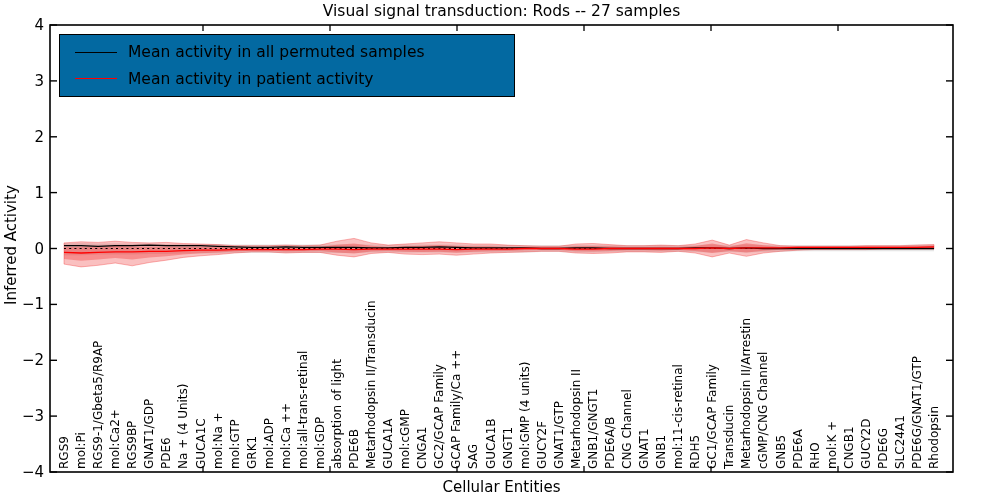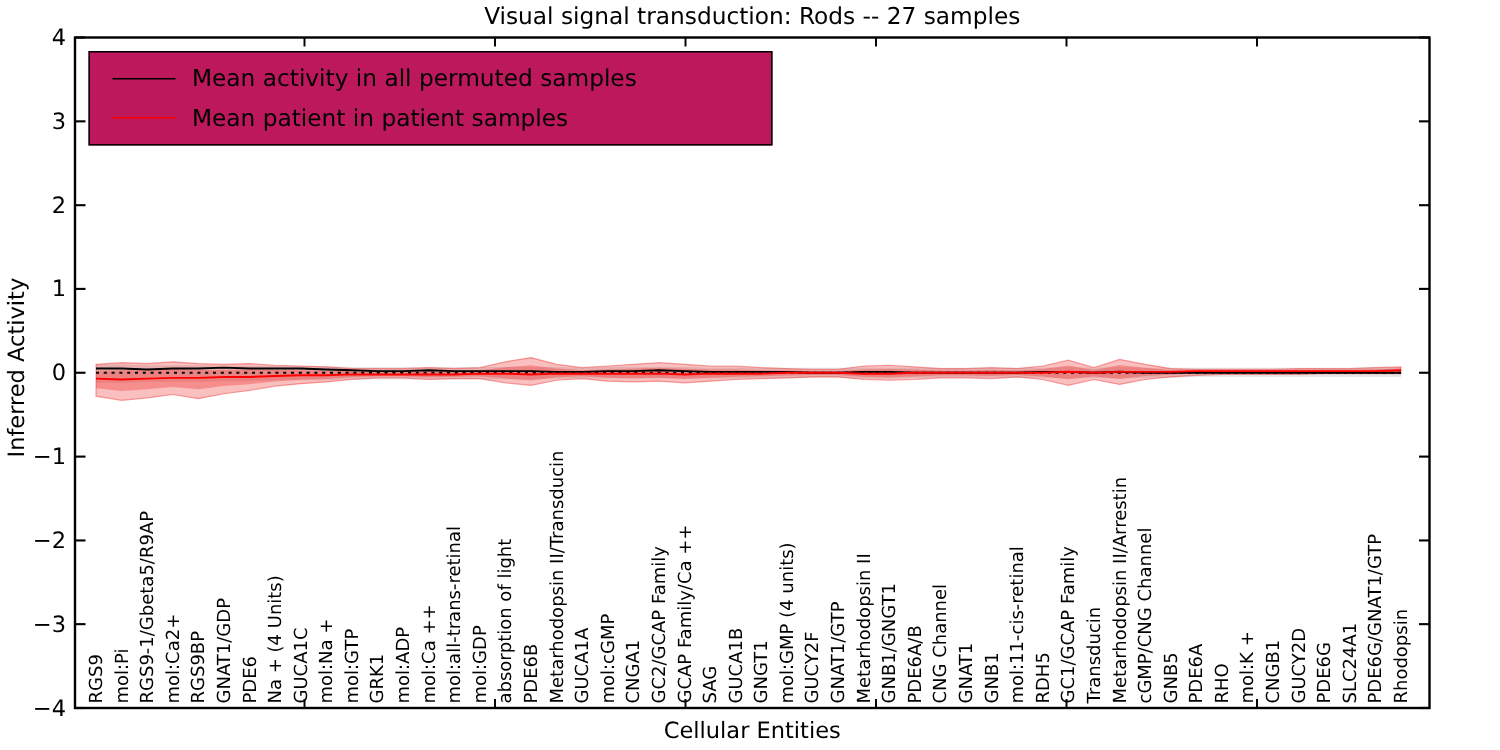--- a/index.html
+++ b/index.html
@@ -4,21 +4,21 @@
 <style>
   html,body{margin:0;padding:0;background:#ffffff;}
   .fig{position:relative;width:1000px;height:500px;background:#ffffff;overflow:hidden;
        font-family:"DejaVu Sans","Liberation Sans",sans-serif;color:#000;}
   .title{position:absolute;top:2px;left:0;width:1003px;text-align:center;font-size:15.5px;}
   .xlabel{position:absolute;top:478px;left:0;width:1003px;text-align:center;font-size:15px;}
   .ylabel{position:absolute;left:2px;top:305px;transform-origin:0 0;transform:rotate(-90deg);
           white-space:nowrap;font-size:15px;}
   .plot-svg{position:absolute;left:0;top:0;}
   .legend{position:absolute;left:59px;top:34px;width:456px;height:63px;border:1.7px solid #000;
-          background:#be185d;box-sizing:border-box;display:flex;flex-direction:column;
+          background:#0369a1;box-sizing:border-box;display:flex;flex-direction:column;
           justify-content:space-evenly;}
   .legend-row{display:flex;align-items:center;}
   .sample{display:inline-block;width:42px;height:0;border-top:1.7px solid #000;
           margin-left:15px;margin-right:11px;flex:0 0 auto;}
   .sample.red{border-top-color:#ff0000;}
   .legend-text{font-size:15.5px;white-space:nowrap;}
 </style>
 </head>
 <body>
 
@@ -126,16 +126,16 @@
   <div class="title">Visual signal transduction: Rods -- 27 samples</div>
   <div class="ylabel">Inferred Activity</div>
   <div class="xlabel">Cellular Entities</div>
   <div class="legend">
     <div class="legend-row">
       <span class="sample"></span>
       <span class="legend-text">Mean activity in all permuted samples</span>
     </div>
     <div class="legend-row">
       <span class="sample red"></span>
-      <span class="legend-text">Mean patient in patient samples</span>
+      <span class="legend-text">Mean activity in patient activity</span>
     </div>
   </div>
 </div>
 
 </body></html>

